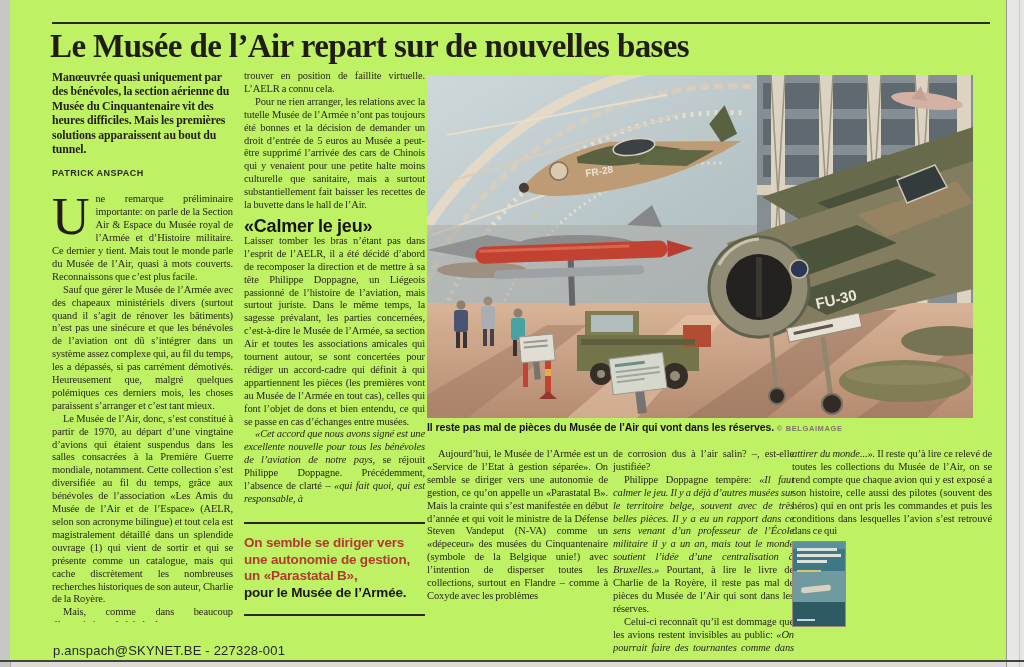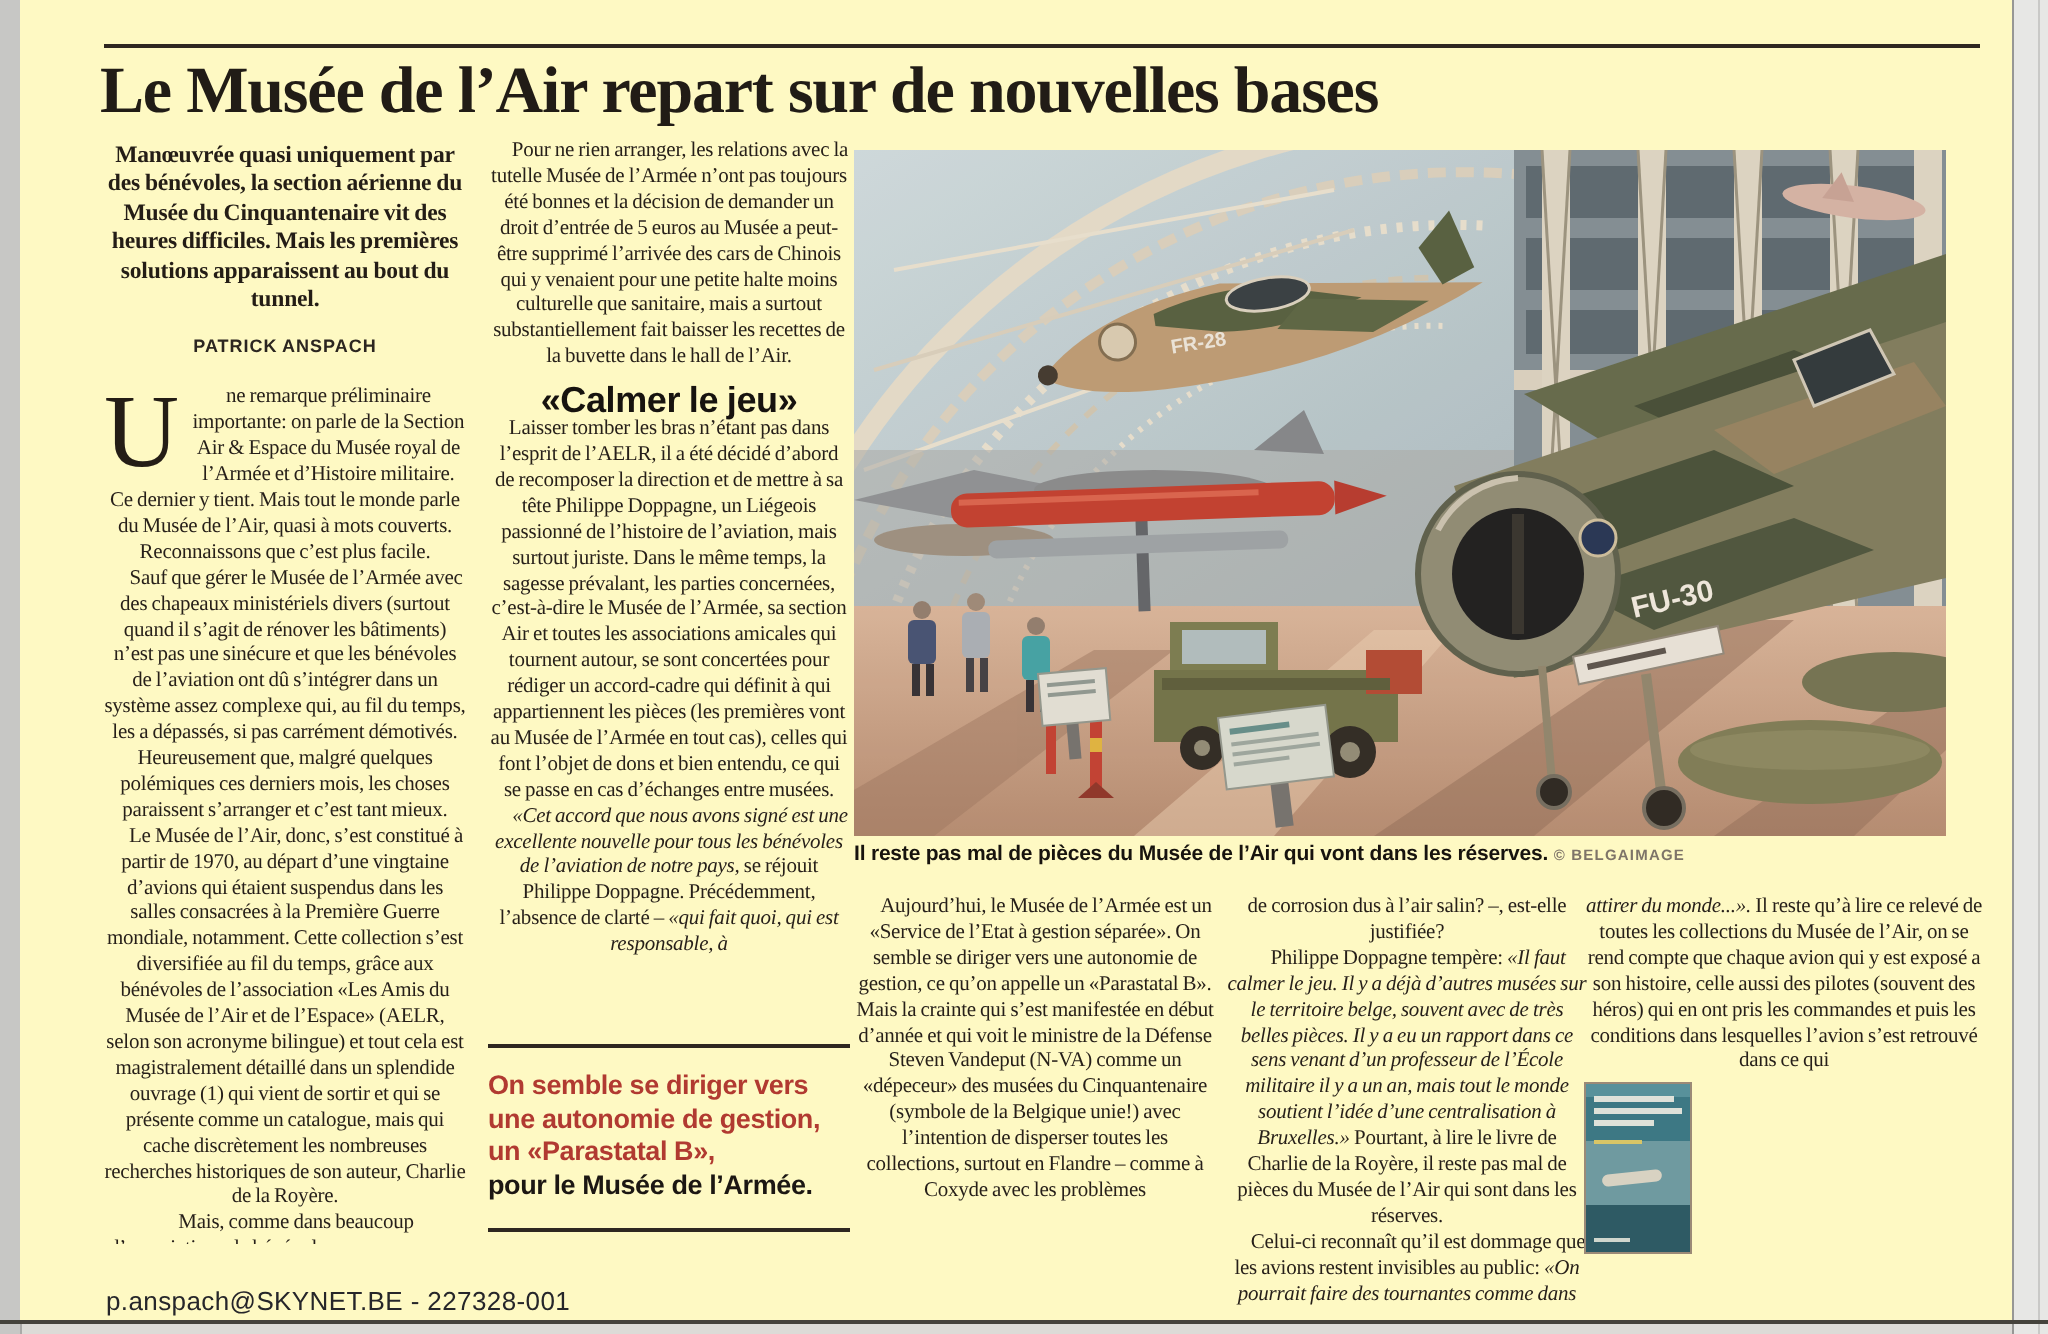--- a/index.html
+++ b/index.html
@@ -7,33 +7,33 @@
     width:1024px;height:667px;position:relative;overflow:hidden;
     background:#dcdbd7;
     font-family:"Liberation Serif", serif;
   }
   
   .strip-left{position:absolute;left:0;top:0;width:10px;height:667px;background:#c7c7c5;border-right:1px solid #aaaaa8;}
   .strip-right{position:absolute;left:1006px;top:0;width:18px;height:667px;background:#e7e7e5;border-left:1px solid #979795;}
   .strip-right .inner{position:absolute;left:12px;top:0;width:1px;height:667px;background:#c9c9c7;}
   .bottom-line{position:absolute;left:0;top:660px;width:1024px;height:2px;background:#45433c;}
 
-  .paper{position:absolute;left:10px;top:0;width:996px;height:660px;background:#fef9c3;}
+  .paper{position:absolute;left:10px;top:0;width:996px;height:660px;background:#bef264;}
 
   .head-rule{position:absolute;left:42px;top:22px;width:938px;height:2px;background:#2e2720;}
   .headline{
     position:absolute;left:40px;top:28px;width:940px;
     font-family:"Liberation Serif",serif;font-weight:700;font-size:33px;line-height:36px;
     letter-spacing:-0.6px;color:#211c16;
   }
 
   .col{position:absolute;overflow:hidden;color:#261f19;
     font-size:10.5px;line-height:12.9px;text-align:justify;
     letter-spacing:-0.12px;word-spacing:-0.4px;}
-  .col p{margin:0;text-align:center;}
+  .col p{margin:0;}
   .col p.ind{text-indent:11px;}
   .col em{font-style:italic;}
 
   .col1{left:42px;top:70px;width:181px;height:552px;}
   .col2{left:234px;top:70px;width:181px;height:450px;}
   .col3{left:417px;top:448px;width:181px;height:206px;}
   .col4{left:603px;top:448px;width:181px;height:206px;}
   .col5{left:782px;top:448px;width:200px;height:206px;}
 
   .lede{font-weight:700;font-size:11.8px;line-height:14.4px;text-align:left;
@@ -88,20 +88,21 @@
   <div class="col col1">
     <p class="lede">Manœuvrée quasi uniquement par des bénévoles, la section aérienne du Musée du Cinquantenaire vit des heures difficiles. Mais les premières solutions apparaissent au bout du tunnel.</p>
     <p class="byline">PATRICK ANSPACH</p>
     <p><span class="dropcap">U</span><span>ne remarque préliminaire importante: on parle de la Section Air &amp; Espace du Musée royal de l’Armée et d’Histoire militaire. Ce dernier y tient. Mais tout le monde parle du Musée de l’Air, quasi à mots couverts. Reconnaissons que c’est plus facile.</span></p>
     <p class="ind">Sauf que gérer le Musée de l’Armée avec des chapeaux ministériels divers (surtout quand il s’agit de rénover les bâtiments) n’est pas une sinécure et que les bénévoles de l’aviation ont dû s’intégrer dans un système assez complexe qui, au fil du temps, les a dépassés, si pas carrément démotivés. Heureusement que, malgré quelques polémiques ces derniers mois, les choses paraissent s’arranger et c’est tant mieux.</p>
     <p class="ind">Le Musée de l’Air, donc, s’est constitué à partir de 1970, au départ d’une vingtaine d’avions qui étaient suspendus dans les salles consacrées à la Première Guerre mondiale, notamment. Cette collection s’est diversifiée au fil du temps, grâce aux bénévoles de l’association «Les Amis du Musée de l’Air et de l’Espace» (AELR, selon son acronyme bilingue) et tout cela est magistralement détaillé dans un splendide ouvrage (1) qui vient de sortir et qui se présente comme un catalogue, mais qui cache discrètement les nombreuses recherches historiques de son auteur, Charlie de la Royère.</p>
     <p class="ind">Mais, comme dans beaucoup d’associations de bénévoles, on se consacre beaucoup à la passion (les avions, dans ce cas), moins à la législation, voire aux finances ou plus exactement à la manière de trouver des fonds pour subventionner des travaux d’infrastructure – encore faut-il savoir qui est responsable de quoi... – ou de sécurité. De même, on peut se retrouver avec un procès sur le dos de la part d’un employé qui s’est estimé lésé et, sans y prendre garde, se</p>
   </div>
 
   <div class="col col2">
+    <p>trouver en position de faillite virtuelle. L’AELR a connu cela.</p>
     <p class="ind">Pour ne rien arranger, les relations avec la tutelle Musée de l’Armée n’ont pas toujours été bonnes et la décision de demander un droit d’entrée de 5 euros au Musée a peut-être supprimé l’arrivée des cars de Chinois qui y venaient pour une petite halte moins culturelle que sanitaire, mais a surtout substantiellement fait baisser les recettes de la buvette dans le hall de l’Air.</p>
     <p class="subhead">«Calmer le jeu»</p>
     <p>Laisser tomber les bras n’étant pas dans l’esprit de l’AELR, il a été décidé d’abord de recomposer la direction et de mettre à sa tête Philippe Doppagne, un Liégeois passionné de l’histoire de l’aviation, mais surtout juriste. Dans le même temps, la sagesse prévalant, les parties concernées, c’est-à-dire le Musée de l’Armée, sa section Air et toutes les associations amicales qui tournent autour, se sont concertées pour rédiger un accord-cadre qui définit à qui appartiennent les pièces (les premières vont au Musée de l’Armée en tout cas), celles qui font l’objet de dons et bien entendu, ce qui se passe en cas d’échanges entre musées.</p>
     <p class="ind"><em>«Cet accord que nous avons signé est une excellente nouvelle pour tous les bénévoles de l’aviation de notre pays,</em><span> se réjouit Philippe Doppagne. Précédemment, l’absence de clarté – </span><em>«qui fait quoi, qui est responsable, à</em></p>
   </div>
 
   <div class="pullquote">
     <div class="red">On semble se diriger vers
 une autonomie de gestion,
 un «Parastatal B»,</div>

